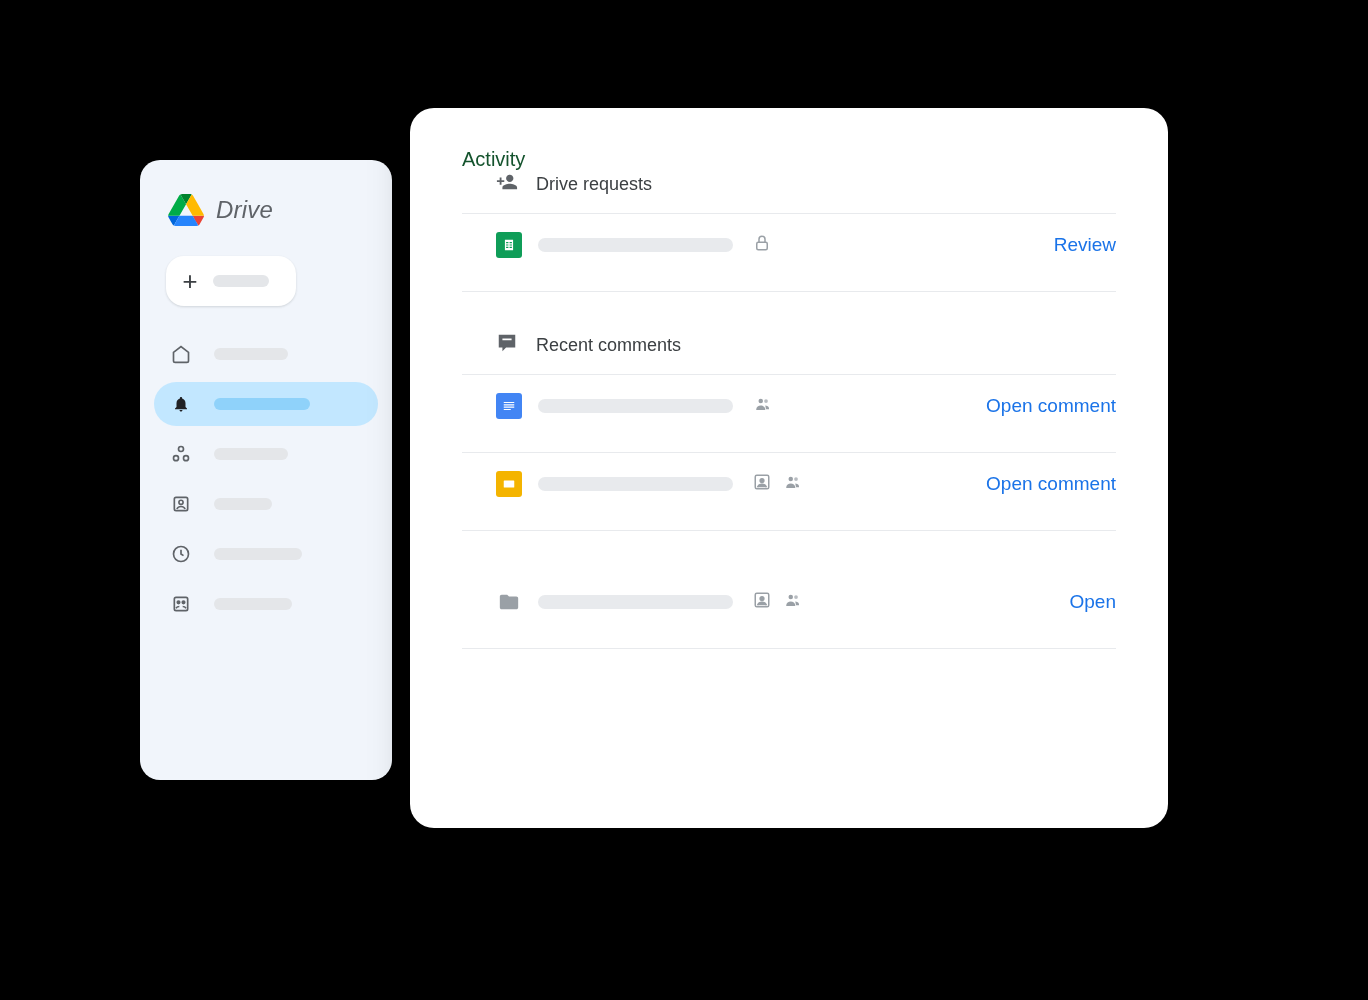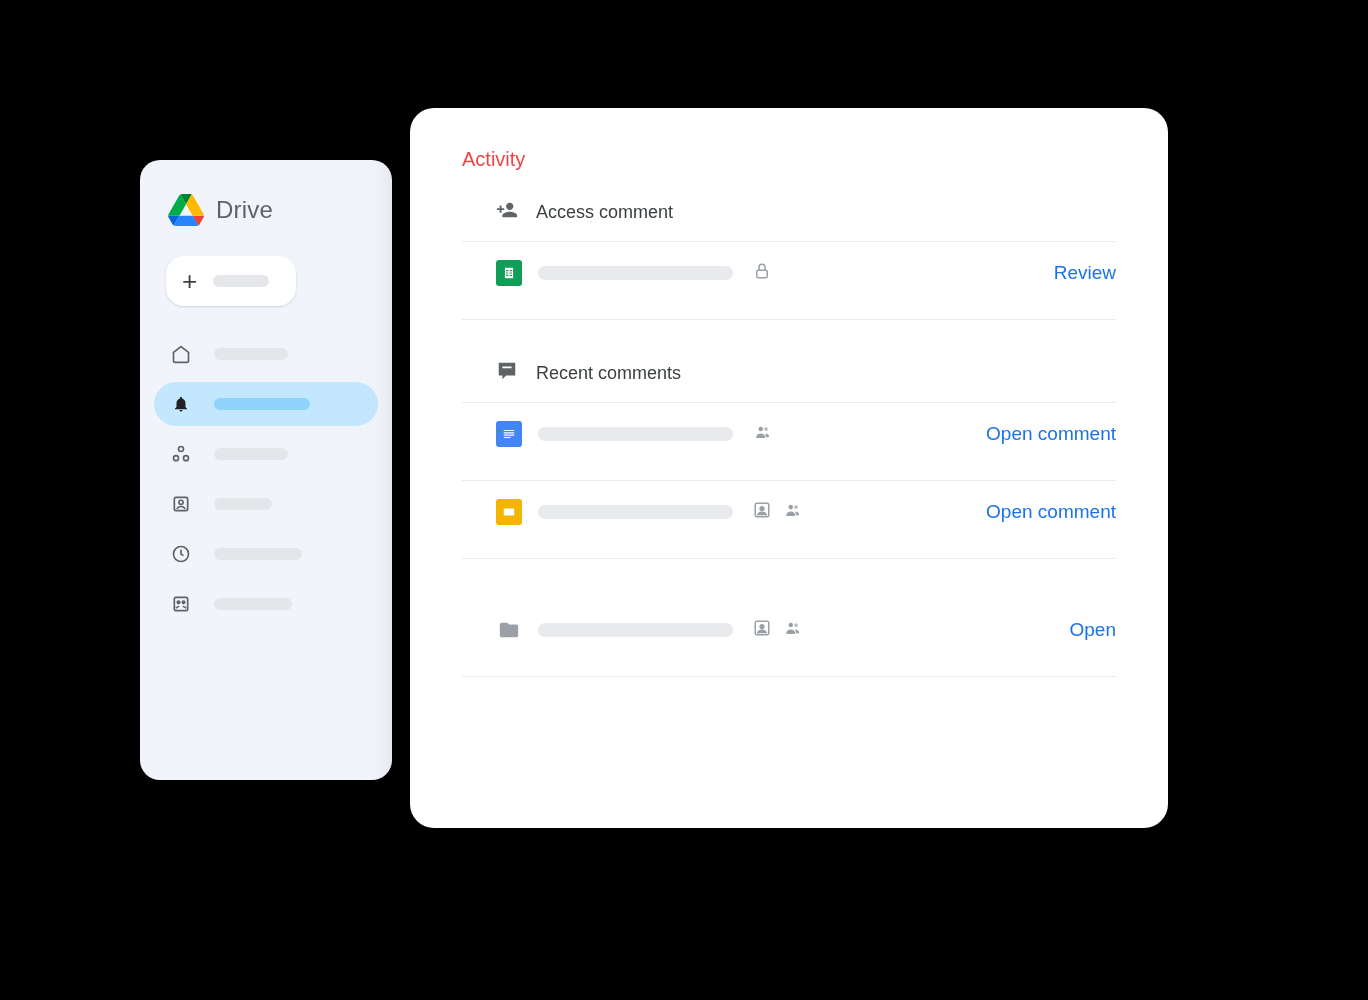--- a/index.html
+++ b/index.html
@@ -6,20 +6,21 @@
     body { background: #000; width: 1368px; height: 1000px; position: relative; }
     
     .sidebar {
       position: absolute;
       left: 140px;
       top: 160px;
       width: 252px;
       height: 620px;
       background: #f1f5fb;
       border-radius: 20px;
+      font-style: italic;
     }
     
     .sidebar-header {
       display: flex;
       align-items: center;
       gap: 12px;
       padding: 34px 0 0 28px;
     }
     
     .drive-logo {
@@ -96,22 +97,21 @@
       width: 758px;
       height: 720px;
       background: #fff;
       border-radius: 24px;
       box-shadow: 0 4px 20px rgba(0,0,0,0.3), 0 8px 40px rgba(0,0,0,0.25);
       padding: 40px 52px;
     }
     
     .panel-title {
       font-size: 20px;
-      color: #ef4444;
-      margin-bottom: 28px;
+      color: #14532d;
     }
     
     .section {
       margin-bottom: 40px;
     }
     
     .section-header {
       display: flex;
       align-items: center;
       gap: 18px;
@@ -257,21 +257,21 @@
 <div class="activity-panel">
   <div class="panel-title">Activity</div>
 
   <div class="section">
     <div class="section-header">
       <span>
         <svg width="22" height="22" viewBox="0 0 24 24" fill="#5f6368">
             <path d="M15 12c2.21 0 4-1.79 4-4s-1.79-4-4-4-4 1.79-4 4 1.79 4 4 4zm0 2c-2.67 0-8 1.34-8 4v2h16v-2c0-2.66-5.33-4-8-4zM6 10V7H4v3H1v2h3v3h2v-3h3v-2H6z"></path>
           </svg>
       </span>
-      <span class="section-title">Access comment</span>
+      <span class="section-title">Drive requests</span>
     </div>
     <div class="item-row">
       <div class="file-icon sheets">
         <svg width="14" height="14" viewBox="0 0 24 24" fill="#fff">
             <path d="M19 3H5v18h14V3zm-8 14H7v-2h4v2zm0-4H7v-2h4v2zm0-4H7V7h4v2zm6 8h-4v-2h4v2zm0-4h-4v-2h4v2zm0-4h-4V7h4v2z"></path>
           </svg>
       </div>
       <div class="item-placeholder"></div>
       <div class="item-icons">
         <span class="small-icon">

